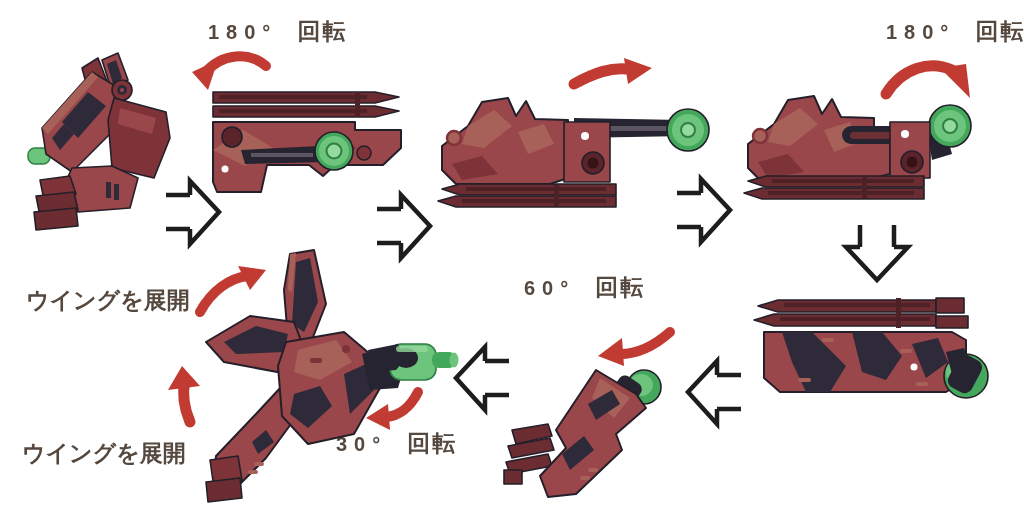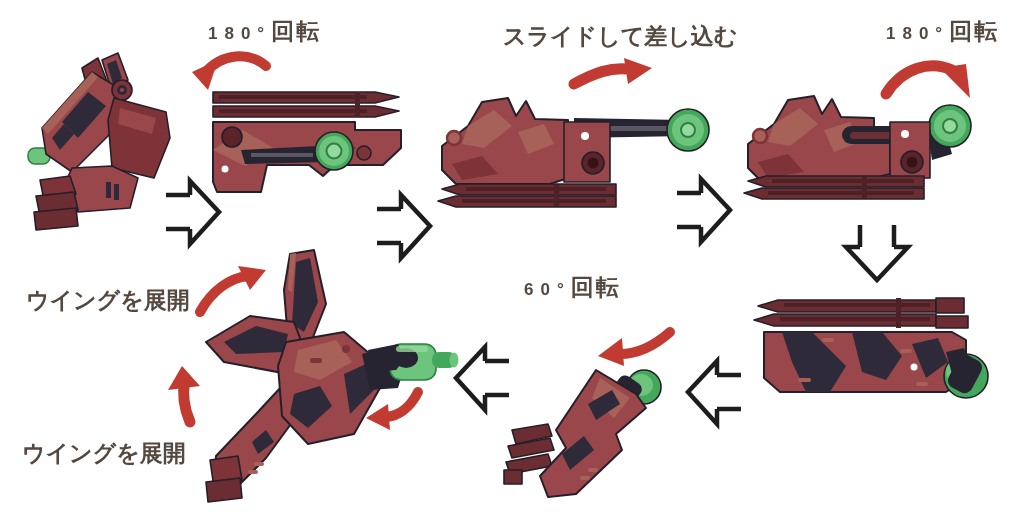--- a/index.html
+++ b/index.html
@@ -1,21 +1,21 @@
 <!DOCTYPE html>
 <html style="--background: #ffffff; --label_text: #55483e; --red_arrow: #c23b32; --outline_arrow: #1d1d1f; --edge_outline: #241f2a; --body_red: #9a474b; --body_red_dark: #7e3338; --fin_maroon: #6c2d32; --fin_stripe: #4e2126; --camo_light: #a86159; --panel_dark: #2e2a39; --mech_black: #262430; --slot_gray: #5b5662; --slot_red: #6b2f34; --socket_dark: #5a242a; --socket_deep: #361317; --green_main: #6dc47c; --green_dark: #44a85c; --green_light: #94da9e; --green_deep: #2f7f44; --white_dot: #ffffff;"><head>
 <meta charset="utf-8">
 <style>
   html,body{margin:0;padding:0;background:#fff;}
   .stage{position:relative;width:1024px;height:531px;background:var(--background);overflow:hidden;
          font-family:"Liberation Sans","DejaVu Sans",sans-serif;}
   .abs{position:absolute;}
   .label{position:absolute;color:var(--label_text);font-weight:bold;font-size:23px;white-space:nowrap;}
-  .label .angle{font-size:17px;letter-spacing:7px;}
-  .label .word{margin-left:0;letter-spacing:2px;}
+  .label .angle{font-size:20px;letter-spacing:7px;}
+  .label .word{margin-left:20px;letter-spacing:2px;}
   svg{display:block;overflow:visible;}
   .s-out{stroke:var(--edge_outline);stroke-width:1.6;stroke-linejoin:round;}
   .s-out2{stroke:var(--edge_outline);stroke-width:2;stroke-linejoin:round;}
   .flow path{stroke:var(--outline_arrow);stroke-width:4.5;fill:none;}
   .red-line{stroke:var(--red_arrow);fill:none;stroke-linecap:round;}
   .red-head{fill:var(--red_arrow);}
   .f-red{fill:var(--body_red);}   .f-redd{fill:var(--body_red_dark);}
   .f-fin{fill:var(--fin_maroon);} .f-finstripe{fill:var(--fin_stripe);}
   .f-camo{fill:var(--camo_light);}.f-panel{fill:var(--panel_dark);}
   .f-blk{fill:var(--mech_black);} .f-slotg{fill:var(--slot_gray);}
@@ -27,28 +27,28 @@
   .f-white{fill:var(--white_dot);}
 </style>
 </head>
 <body>
 
 <div class="stage">
 
   <div class="label" style="left:208px;top:16px">
     <span class="angle">180°</span><span class="word">回転</span>
   </div>
-  <div class="label" style="left:503px;top:21px">
-    <span>スライドして差し込む</span>
-  </div>
   <div class="label" style="left:886px;top:16px">
     <span class="angle">180°</span><span class="word">回転</span>
   </div>
   <div class="label" style="left:524px;top:272px">
     <span class="angle">60°</span><span class="word">回転</span>
+  </div>
+  <div class="label" style="left:336px;top:428px">
+    <span class="angle">30°</span><span class="word">回転</span>
   </div>
   <div class="label" style="left:26px;top:285px">
     <span>ウイングを展開</span>
   </div>
   <div class="label" style="left:22px;top:438px">
     <span>ウイングを展開</span>
   </div>
 
   <svg class="abs flow" style="left:165px;top:176px" width="58" height="72" viewBox="0 0 58 72">
     <path d="M1,19 H25 M1,53 H25 M25,19 V5 L54,36 25,68 V53"></path>

